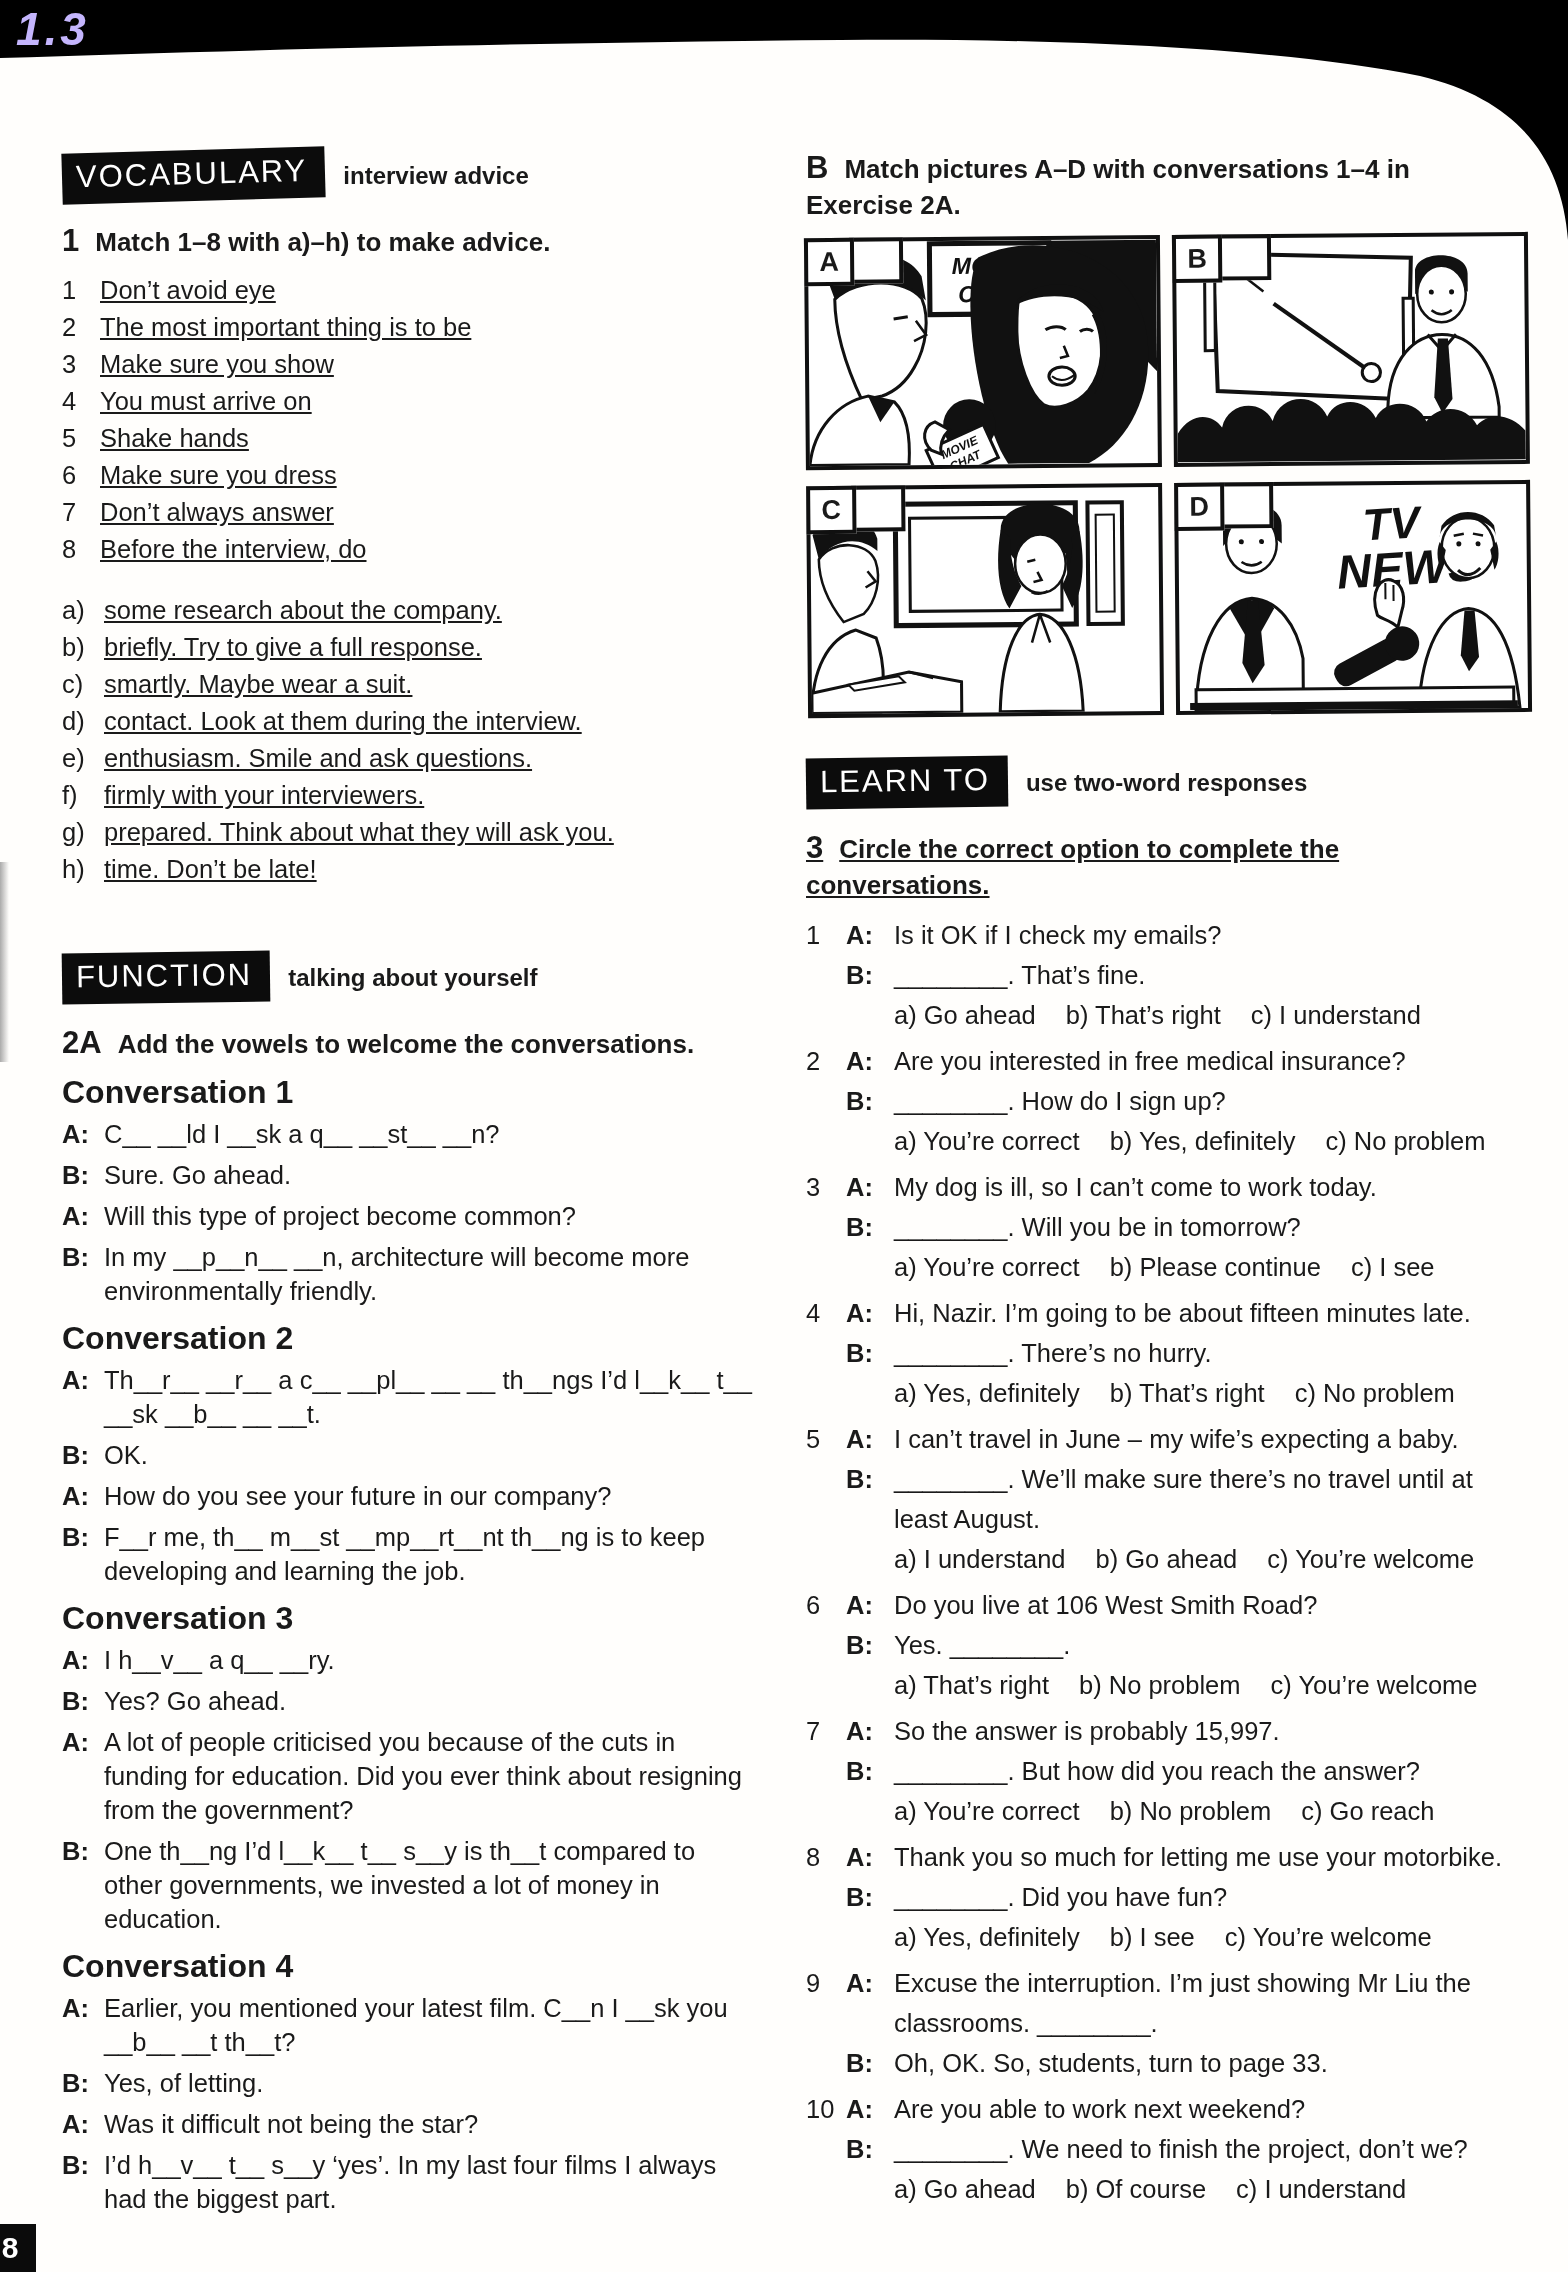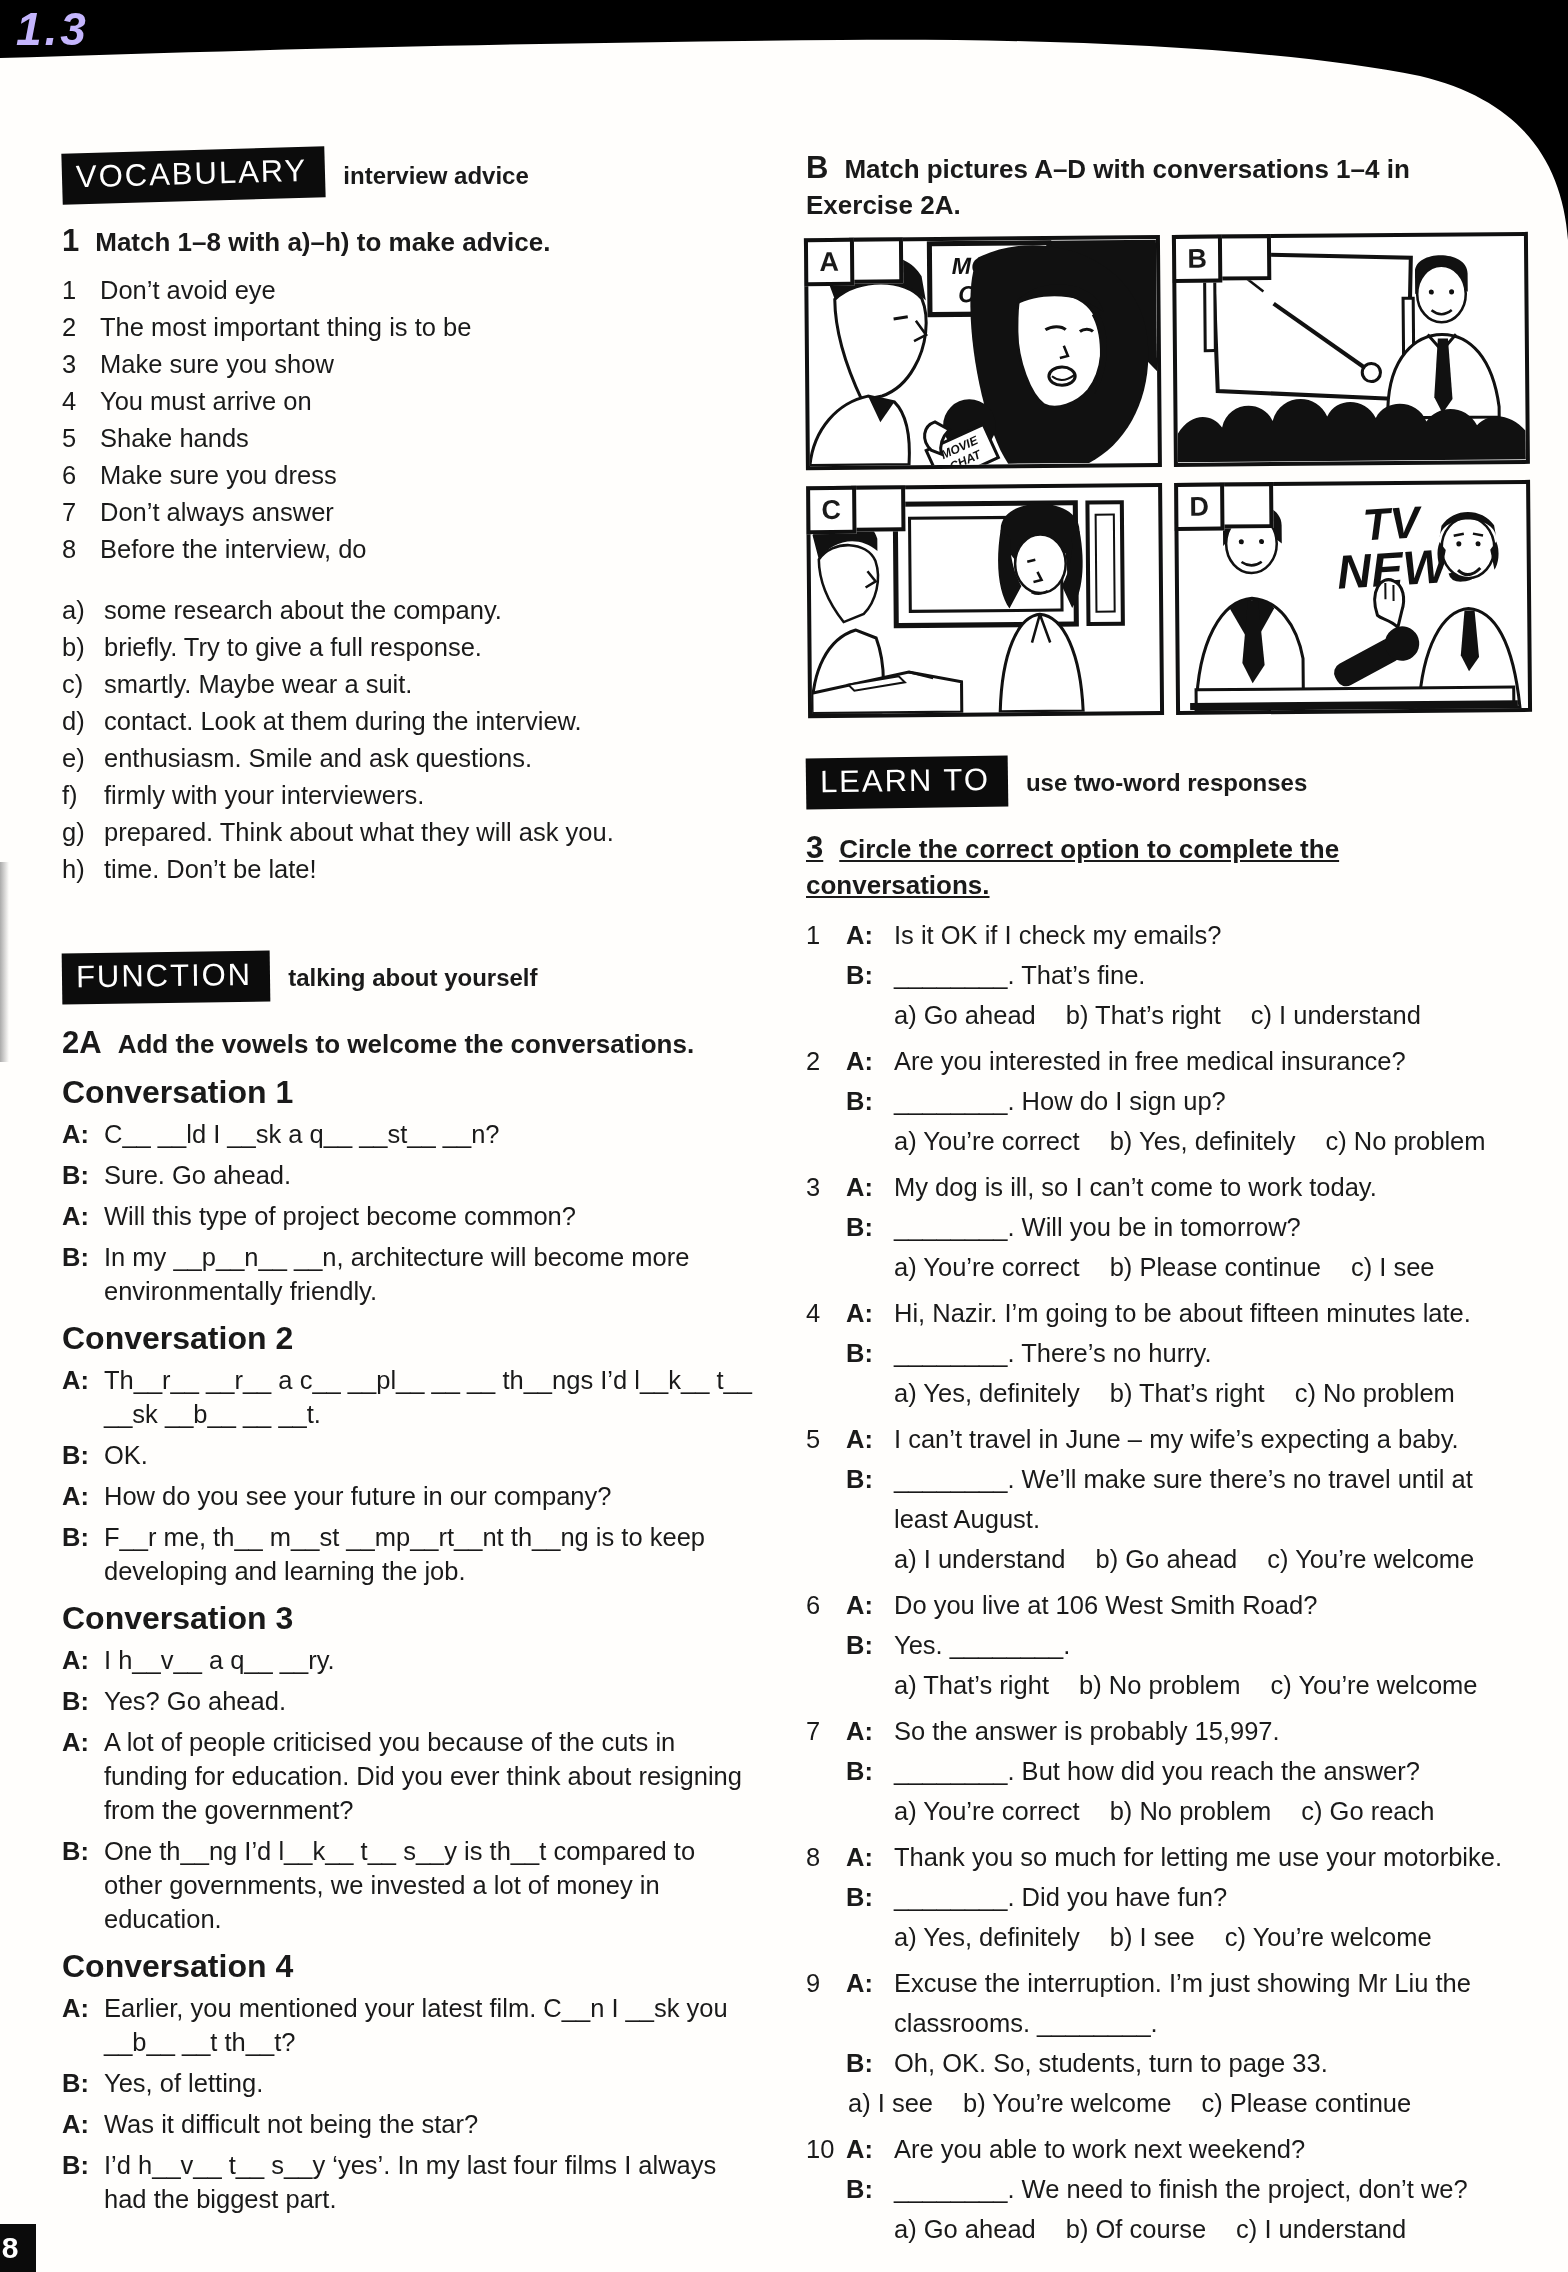--- a/index.html
+++ b/index.html
@@ -24,21 +24,21 @@
   .rot-a{transform:rotate(-1.6deg);}
   .rot-b{transform:rotate(-0.8deg);}
   .sec-topic{margin-left:18px;font-size:24px;font-weight:bold;}
 
   .instr{font-weight:bold;font-size:26px;line-height:36px;margin-bottom:12px;}
   .exnum{font-size:31px;margin-right:16px;font-weight:bold;}
 
   .match-list .row{display:flex;line-height:37px;font-size:25.5px;}
   .cell-num{width:38px;flex:none;}
   .cell-letter{width:42px;flex:none;}
-  .cell-text{flex:1;}
+  .cell-text{flex:1;text-decoration:underline;}
   .match-options{margin-top:24px;}
 
   .conv-title{font-weight:bold;font-size:32px;margin:12px 0 6px;}
   .dlg{display:flex;font-size:25.5px;line-height:34px;margin-bottom:7px;}
   .spk{width:42px;flex:none;font-weight:bold;}
   .dlg-text{flex:1;}
 
   .funhead{margin-top:64px;}
 
   .instr-b{width:668px;}
@@ -560,25 +560,20 @@
     <span class="q-num">9</span>
     <div class="q-body">
       <div class="dlg">
           <span class="spk">A:</span>
           <span class="dlg-text">Excuse the interruption. I’m just showing Mr Liu the classrooms. ________.</span>
         </div>
       <div class="dlg">
           <span class="spk">B:</span>
           <span class="dlg-text">Oh, OK. So, students, turn to page 33.</span>
         </div>
-      <div class="opts opts-out">
-          <span>a) I see</span>
-          <span>b) You’re welcome</span>
-          <span>c) Please continue</span>
-        </div>
     </div>
   </div>
 
   <div class="q">
     <span class="q-num">10</span>
     <div class="q-body">
       <div class="dlg">
           <span class="spk">A:</span>
           <span class="dlg-text">Are you able to work next weekend?</span>
         </div>

